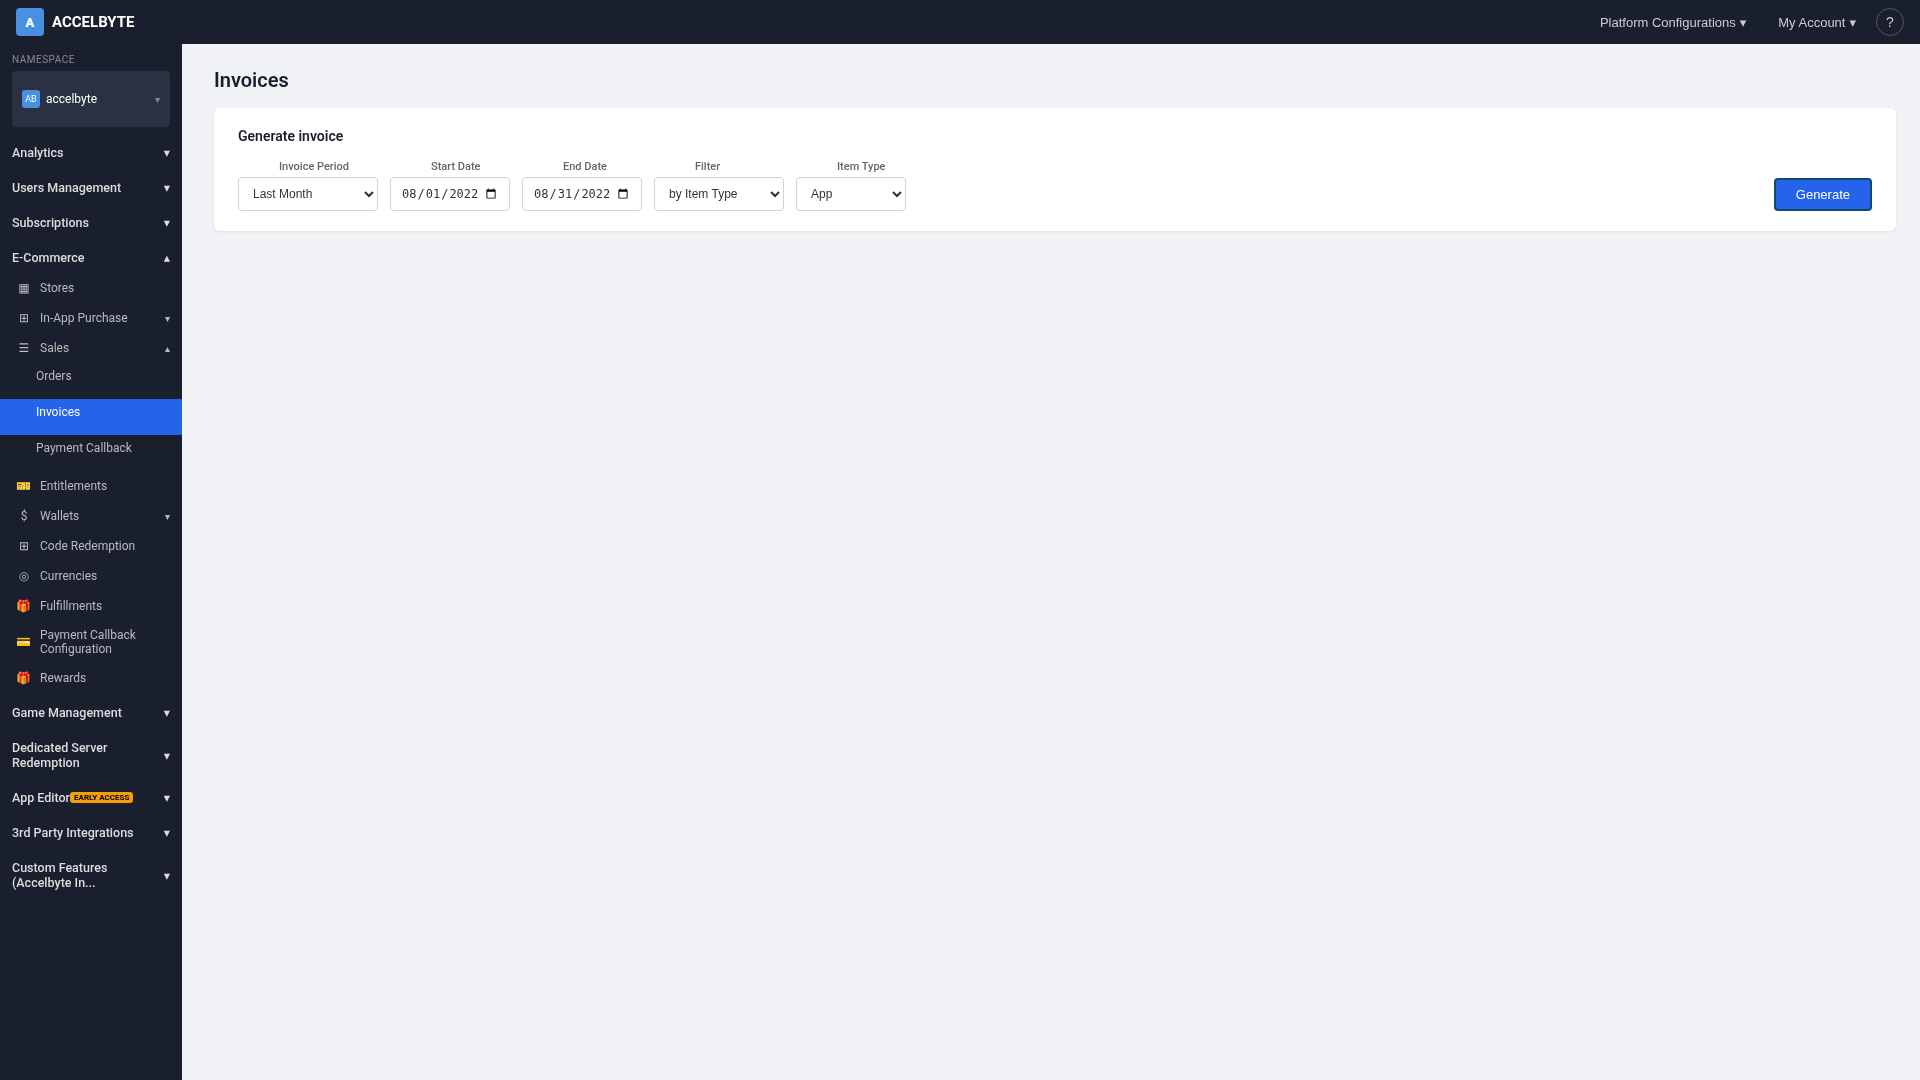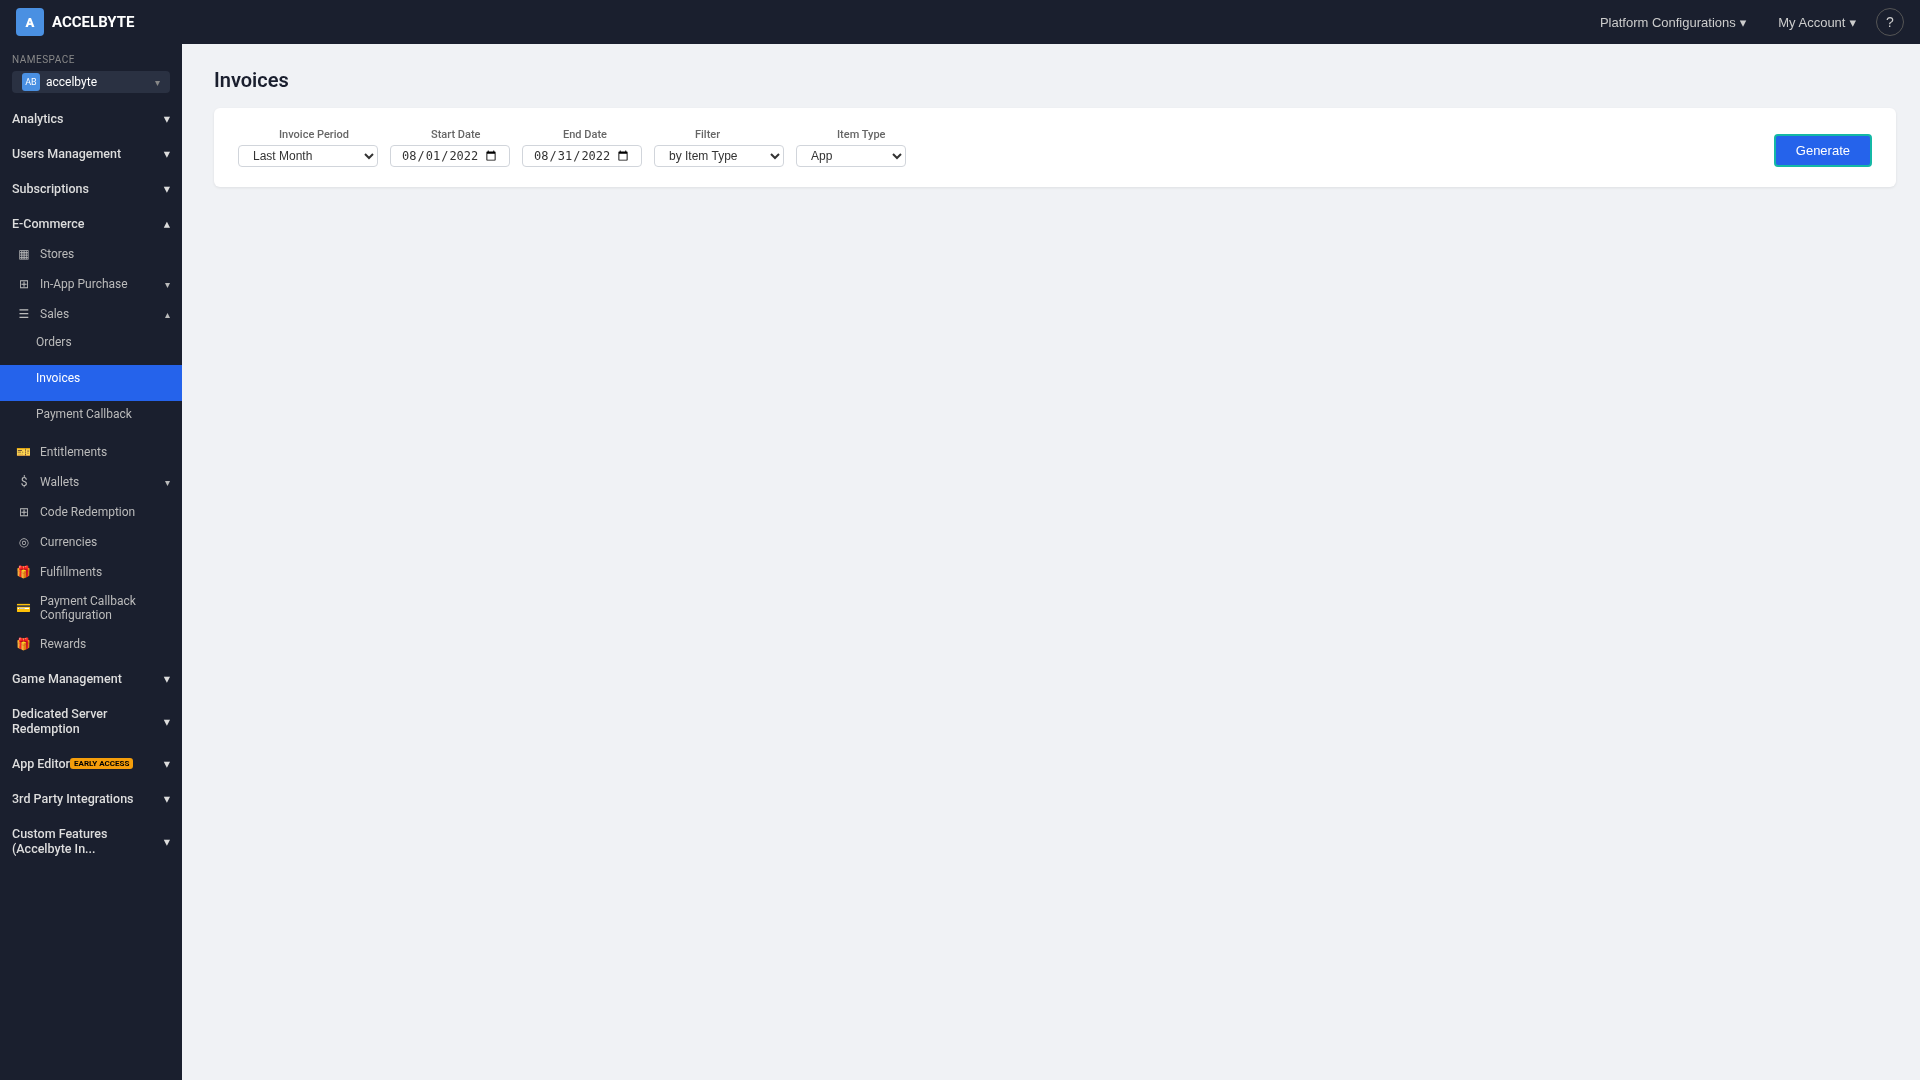--- a/index.html
+++ b/index.html
@@ -96,21 +96,21 @@
       color: #888;
       text-transform: uppercase;
       letter-spacing: 0.5px;
       margin-bottom: 6px;
     }
     .namespace-selector {
       display: flex;
       align-items: center;
       gap: 6px;
       background: #2a3142;
-      padding: 2px 10px;
+      padding: 19px 10px;
       border-radius: 4px;
       cursor: pointer;
       justify-content: space-between;
     }
     .namespace-selector-left {
       display: flex;
       align-items: center;
       gap: 6px;
     }
     .namespace-icon {
@@ -220,36 +220,36 @@
     }
     .form-label {
       font-size: 11px;
       color: #666;
       font-weight: 500;
       padding-left: 41px;
     }
     .form-select, .form-input {
       border: 1px solid #d1d5db;
       border-radius: 4px;
-      padding: 2px 10px;
+      padding: 8px 10px;
       font-size: 12px;
       color: #333;
       background: #fff;
       outline: none;
       cursor: pointer;
     }
     .form-select-period { width: 140px; }
     .form-input-date { width: 120px; }
     .form-select-filter { width: 130px; }
     .form-select-item { width: 110px; }
 
     .generate-btn {
       background: #2563eb;
       color: #fff;
-      border: 2px solid #14b8a6;
+      border: 2px solid #0c4a6e;
       border-radius: 4px;
       padding: 7px 20px;
       font-size: 13px;
       font-weight: 500;
       cursor: pointer;
       margin-left: auto;
     }
     .form-and-btn {
       display: flex;
       align-items: flex-end;
@@ -423,20 +423,21 @@
         <span>▾</span>
       </div>
     </div>
 
   </div>
 
   <div class="main-content">
     <h1 class="page-title">Invoices</h1>
 
     <div class="card">
+      <div class="card-title">Generate invoice</div>
 
       <div class="form-and-btn">
         <div class="form-row">
 
           <div class="form-group">
             <label class="form-label">Invoice Period</label>
             <select class="form-select form-select-period">
               <option value="last-month" selected="">Last Month</option>
               <option value="this-month">This Month</option>
               <option value="custom">Custom Range</option>

